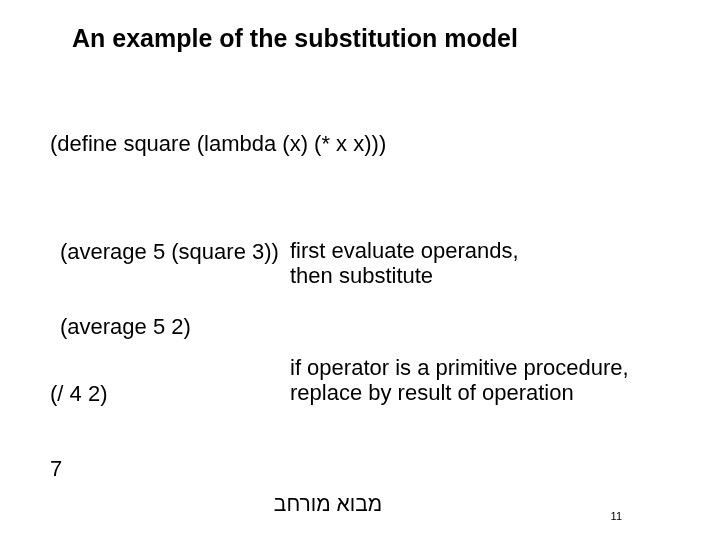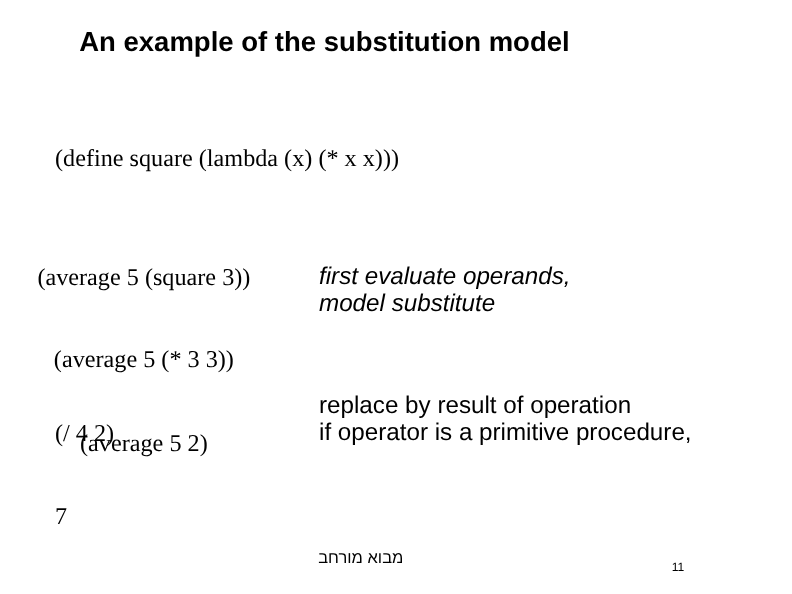--- a/index.html
+++ b/index.html
@@ -19,63 +19,61 @@
     box-sizing: border-box;
   }
   .title {
     position: absolute;
     left: 72px;
     top: 24px;
     font-size: 25px;
     font-weight: bold;
   }
   .mono {
-    font-family: Liberation Serif, serif;
+    font-family: Liberation Sans, sans-serif;
     font-size: 22px;
     line-height: 1.15;
     white-space: pre;
   }
   .defs {
     position: absolute;
     left: 50px;
     top: 80px;
   }
   .block2 {
     position: absolute;
-    left: 34px;
+    left: 60px;
     top: 188px;
-    text-align: center;
   }
   .note1 {
     position: absolute;
     left: 290px;
     top: 238px;
     font-size: 22px;
     line-height: 1.15;
-    font-style: italic;
   }
   .block3 {
     position: absolute;
     left: 50px;
     top: 330px;
   }
   .note2 {
     position: absolute;
     left: 290px;
     top: 355px;
     font-size: 22px;
     line-height: 1.15;
   }
   .footer-center {
     position: absolute;
     left: 0;
     right: 0;
     bottom: 24px;
     text-align: center;
-    font-size: 15px;
+    font-size: 21px;
     direction: rtl;
   }
   .page-number {
     position: absolute;
     right: 34px;
     bottom: 18px;
     font-size: 11px;
   }
 </style>
 </head>
@@ -84,35 +82,34 @@
 <div class="slide">
 
   <div class="title">An example of the substitution model</div>
 
   <div class="mono defs">
     <div>(define square (lambda (x) (* x x)))</div>
   </div>
 
   <div class="mono block2">
     <div>(average 5 (square 3))</div>
-    <div>(average 5 (* 3 3))</div>
     <div>(average 5 2)</div>
   </div>
 
   <div class="note1">
     <div>first evaluate operands,</div>
-    <div>model substitute</div>
+    <div>then substitute</div>
   </div>
 
   <div class="mono block3">
     <div>(/ 4 2)</div>
     <div>7</div>
   </div>
 
   <div class="note2">
+    <div>if operator is a primitive procedure,</div>
     <div>replace by result of operation</div>
-    <div>if operator is a primitive procedure,</div>
   </div>
 
   <div class="footer-center">מבוא מורחב</div>
   <div class="page-number">11</div>
 
 </div>
 
 </body></html>

